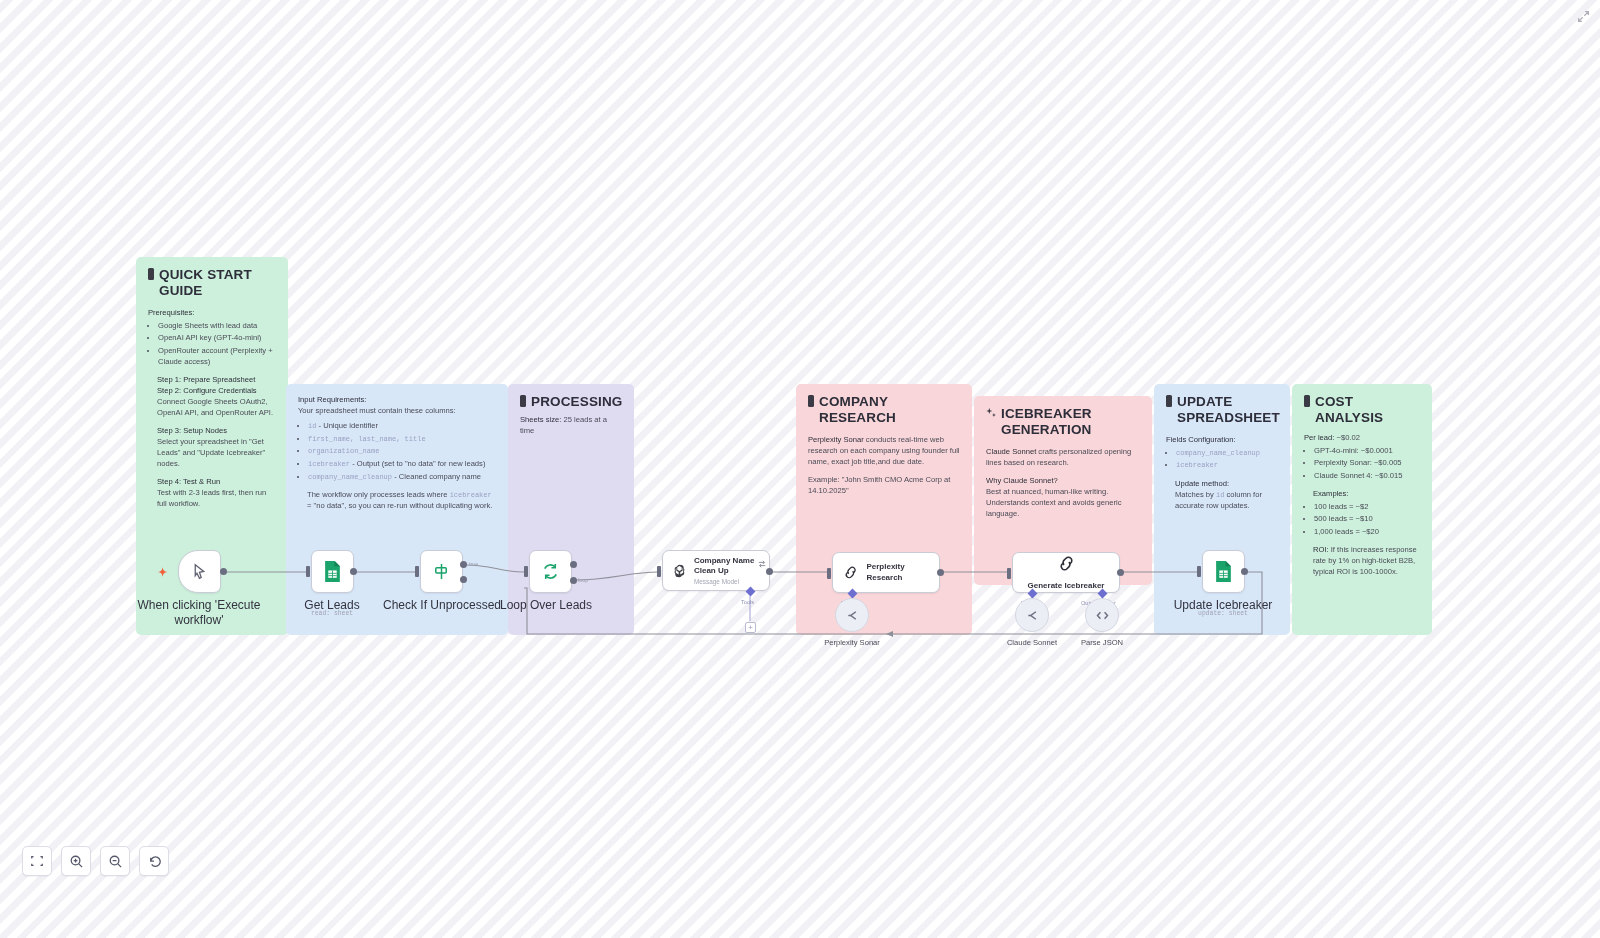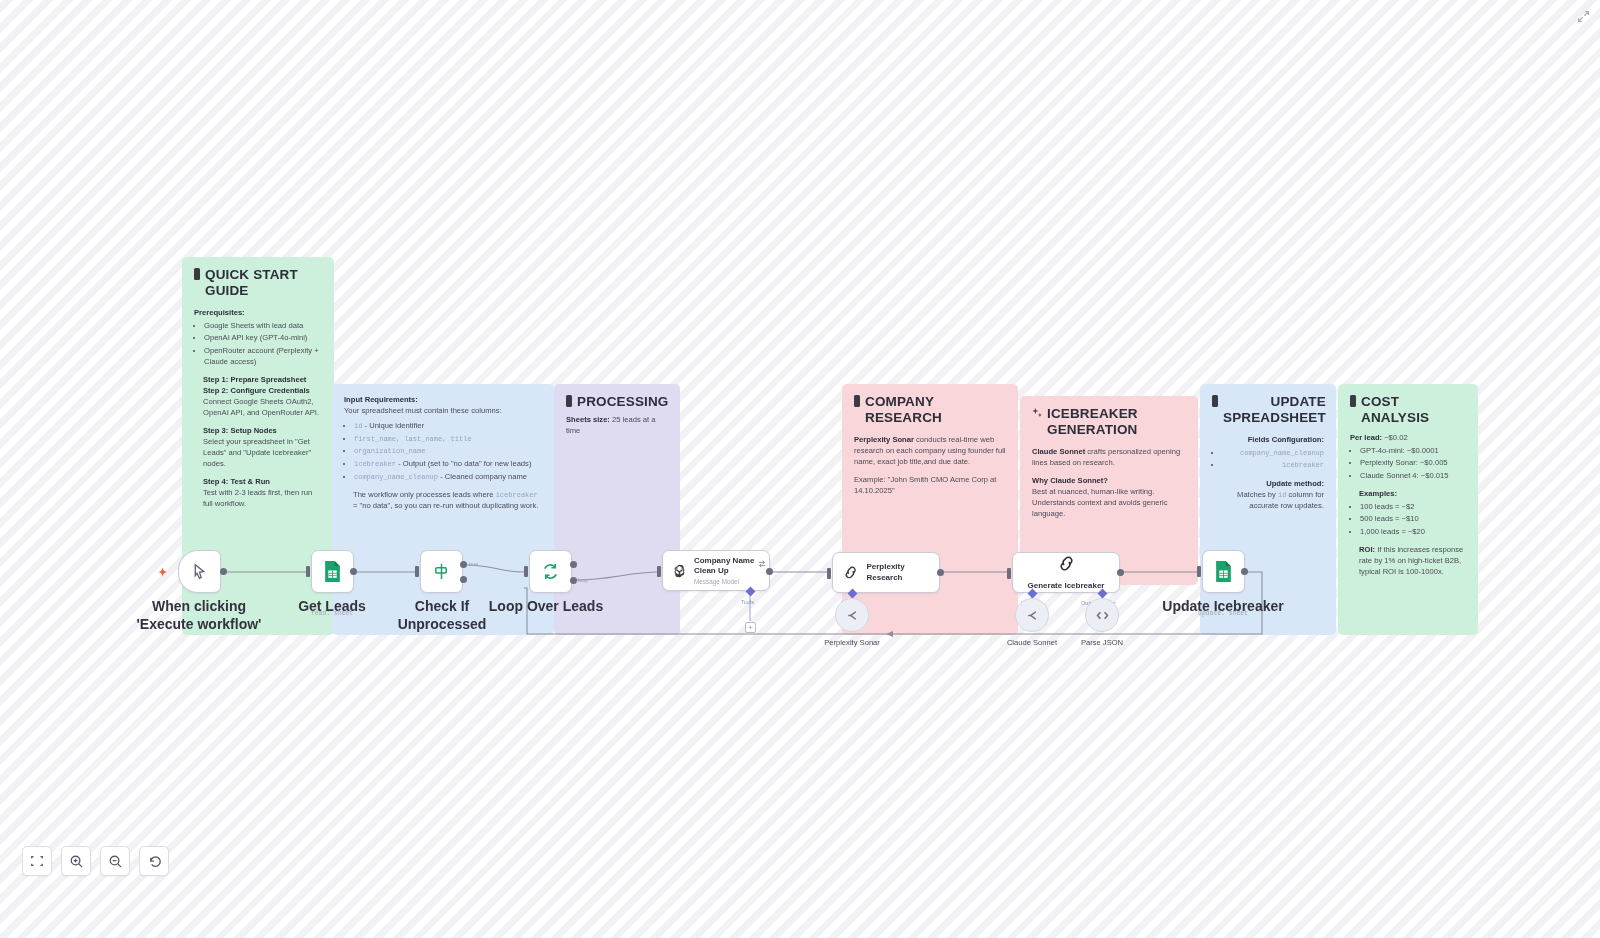--- a/index.html
+++ b/index.html
@@ -18,21 +18,20 @@
       #ffffff 0px, #ffffff 7px,
       #f1f1f6 7px, #f1f1f6 14px
     );
   }
   
   .sticky {
     position: absolute;
     border-radius: 5px;
     padding: 10px 12px 0 12px;
     overflow: hidden;
-    margin-left: 46px;
   }
   .sticky h2 {
     font-size: 13.5px;
     font-weight: 700;
     color: #2d2e3a;
     letter-spacing: .15px;
     line-height: 1.18;
     display: flex;
     gap: 5px;
     align-items: flex-start;
@@ -44,21 +43,21 @@
     background: linear-gradient(to right,#3a3b45 0 45%, #8d8f9c 45% 55%, #3a3b45 55%);
   }
   .hicon.pill {
     width: 12px; height: 7px; border-radius: 4px; background:#3a3b45;
     top: 5px;
   }
   .sticky p, .sticky ul { font-size: 7.6px; line-height: 1.45; color:#4a4b57; }
   .sticky p { margin-bottom: 7px; }
   .sticky ul { margin: 0 0 7px 10px; }
   .sticky li { margin-bottom: 1.5px; }
-  .sticky b, .sticky strong { color:#2d2e3a; font-weight:700; }
+  .sticky b, .sticky strong { color:#2d2e3a; font-weight:400; }
   .indent { margin-left: 9px; }
   code {
     font-family: "Liberation Mono", monospace;
     font-size: 7px;
     color: #9aa0c2;
     background: transparent;
   }
   
   .node {
     position: absolute;
@@ -71,21 +70,21 @@
   .node.trig { width: 43px; height: 43px; border-radius: 7px 7px 7px 7px;
     border-top-left-radius: 20px; border-bottom-left-radius: 20px;
     display:flex; align-items:center; justify-content:center; }
   .node.wide {
     width: 108px; height: 41px;
     display:flex; align-items:center; gap:7px; padding: 0 9px;
   }
   .node-title {
     position: absolute; top: 48px; left: 50%; transform: translateX(-50%);
     width: 130px; text-align: center;
-    font-size: 14px; font-weight: 700; color: #32333f; line-height: 1.25;
+    font-size: 12px; font-weight: 400; color: #32333f; line-height: 1.25;
   }
   .node-sub {
     position: absolute; top: 60px; left: 50%; transform: translateX(-50%);
     width: 130px; text-align: center;
     font-size: 6.4px; color: #9fa3b2;
     font-family: "Liberation Mono", monospace;
   }
   .wlabel { font-size: 8px; font-weight:600; color:#32333f; line-height:1.3; }
   .wsub { font-size: 6.4px; color:#a3a7b6; margin-top:2px; }
   .port {
@@ -211,21 +210,21 @@
       </span>
       <span>ICEBREAKER GENERATION</span>
     </h2>
     <p>
       <b>Claude Sonnet</b><span> crafts personalized opening lines based on research.</span>
     </p>
     <p style="margin-bottom:0;"><b>Why Claude Sonnet?</b></p>
     <p>Best at nuanced, human-like writing. Understands context and avoids generic language.</p>
   </div>
 
-  <div class="sticky" style="left:1154px; top:384px; width:136px; height:251px; background:#d8e7f8;text-align:right;">
+  <div class="sticky" style="left:1154px; top:384px; width:136px; height:251px; background:#d8e7f8;">
     <h2>
       <span class="hicon book"></span>
       <span>UPDATE SPREADSHEET</span>
     </h2>
     <p style="margin-bottom:2px;"><b>Fields Configuration:</b></p>
     <ul>
       <li><code>company_name_cleanup</code></li>
       <li><code>icebreaker</code></li>
     </ul>
     <div class="indent">

